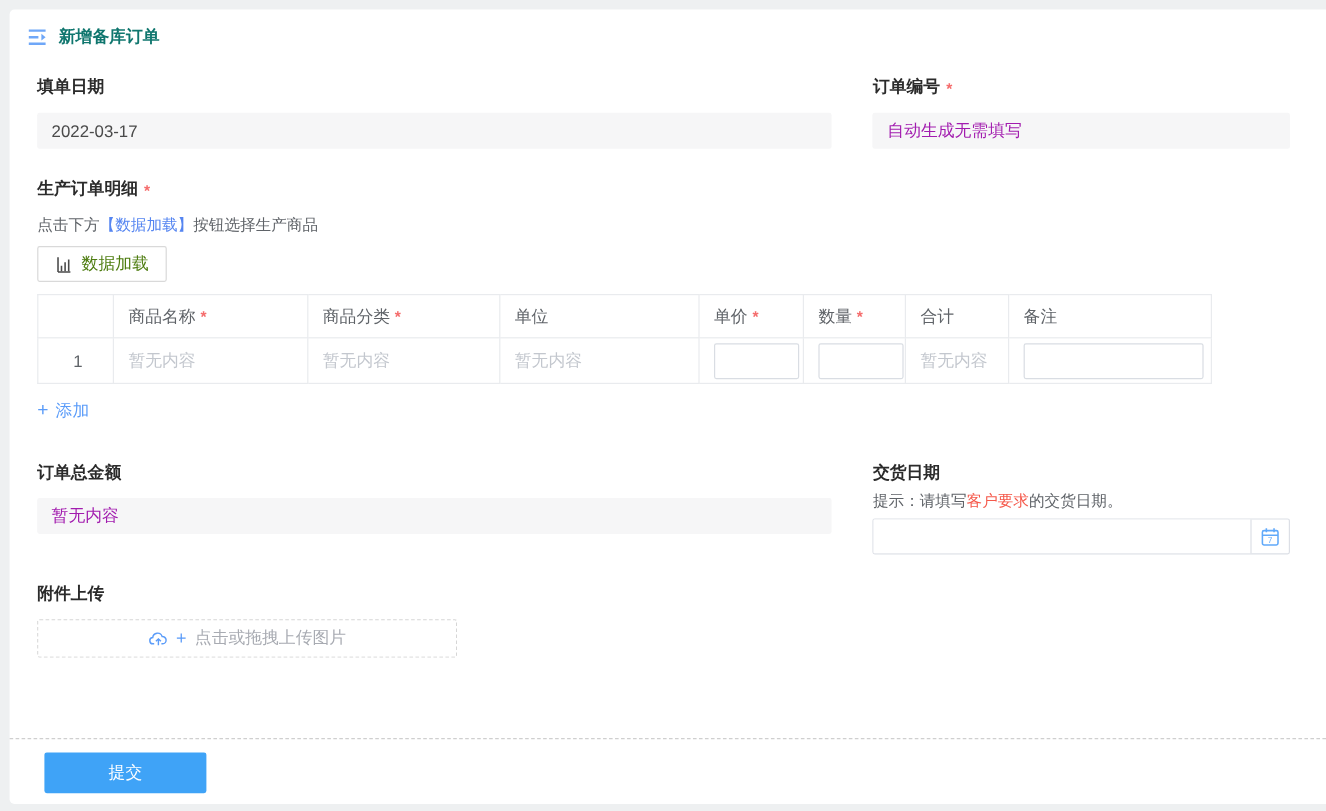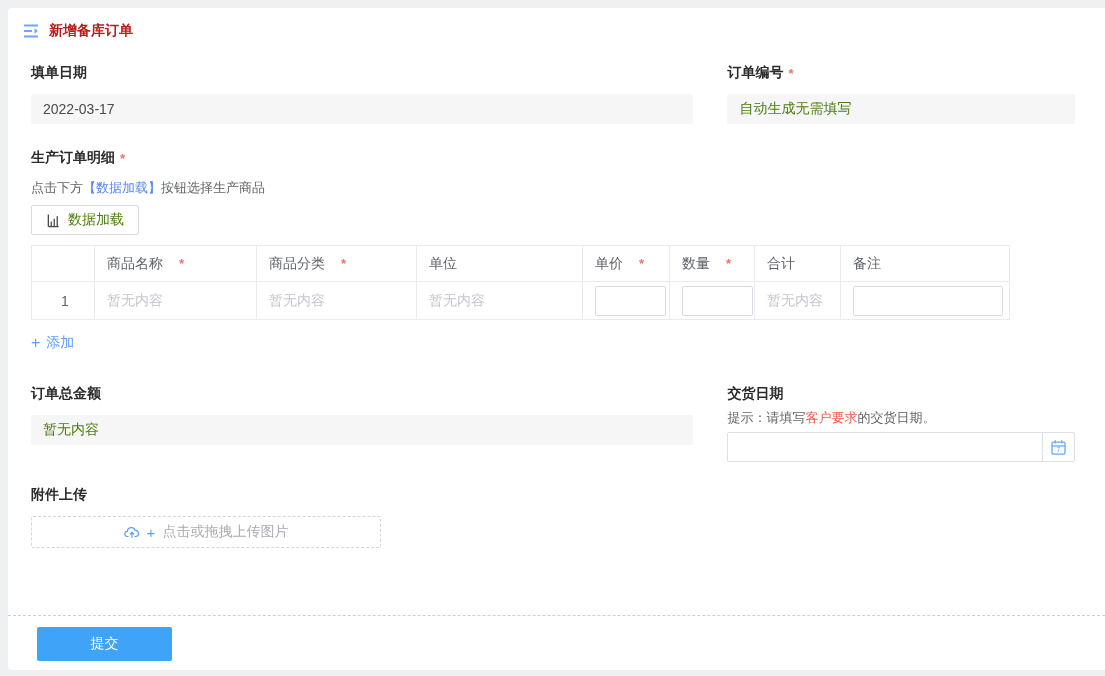--- a/index.html
+++ b/index.html
@@ -1,45 +1,45 @@
 <!DOCTYPE html>
 <html><head>
 <meta charset="utf-8">
 <style>
   * { box-sizing: border-box; margin: 0; padding: 0; }
   html,body { width:1105px; height:676px; background:#eef0f1; font-family:"Liberation Sans",sans-serif; overflow:hidden; }
   .card { position:absolute; left:8px; top:8px; width:1097px; height:662px; background:#fff; border-radius:4px 0 0 4px; }
 
   .hdr { display:flex; align-items:center; gap:9px; padding:14px 0 0 14px; }
   .hdr-icon { width:18px; height:18px; color:#6fa7f8; }
-  .hdr-title { font-size:14px; font-weight:bold; color:#b91c1c; }
+  .hdr-title { font-size:14px; font-weight:bold; color:#0f766e; }
 
   .content { padding:24px 30px 0 23px; }
   .row2 { display:flex; gap:34px; }
   .col-l { width:671px; }
   .col-r { width:352px; }
 
   .lbl { font-size:14px; font-weight:bold; color:#2b2b2b; margin-bottom:12px; display:flex; align-items:center; gap:5px; }
   .req { color:#f56c6c; font-weight:bold; font-size:13px; }
 
   .ro-field { height:30px; background:#f6f6f7; border-radius:2px; display:flex; align-items:center; padding:0 12px; font-size:14px; color:#4a4a4a; }
-  .ro-field.ph { color:#4d7c0f; }
+  .ro-field.ph { color:#a21caf; }
 
   .section { margin-top:25px; }
   .hint { font-size:13px; color:#5f6368; margin-top:6px; }
   .hint .link { color:#5585f1; cursor:pointer; }
   .hint .em { color:#f5594b; }
 
   .load-btn { margin-top:8px; height:30px; padding:0 14px; background:#fff; border:1px solid #d9d9d9; border-radius:2px; display:inline-flex; align-items:center; gap:7px; font-size:14px; color:#4d7c0f; cursor:pointer; }
   .load-btn svg { width:15px; height:15px; color:#4a4a4a; }
 
   table.grid { margin-top:10px; border-collapse:collapse; width:978px; table-layout:fixed; }
   table.grid th, table.grid td { border:1px solid #e9ebee; font-weight:normal; }
   table.grid th { height:36px; text-align:left; padding:0 8px 0 12px; font-size:14px; color:#5f6368; }
-  table.grid th .th-wrap { display:flex; align-items:center; gap:16px; }
+  table.grid th .th-wrap { display:flex; align-items:center; gap:4px; }
   table.grid td { height:38px; font-size:14px; color:#5f6368; padding:0 8px 0 12px; }
   td.idx { text-align:center; padding:0; color:#606266; }
   td .ph-txt { color:#c3c7ce; }
   .cell-input { height:30px; border:1px solid #d9dde3; border-radius:2px; background:#fff; outline:none; font-size:13px; padding:0 6px; font-family:"Liberation Sans",sans-serif; }
   .w-sm { width:71px; }
   .w-rm { width:150px; }
 
   .add-link { margin-top:14px; display:inline-flex; align-items:center; gap:6px; color:#5b9cf9; font-size:14px; cursor:pointer; }
   .add-plus { font-size:16px; }
 

